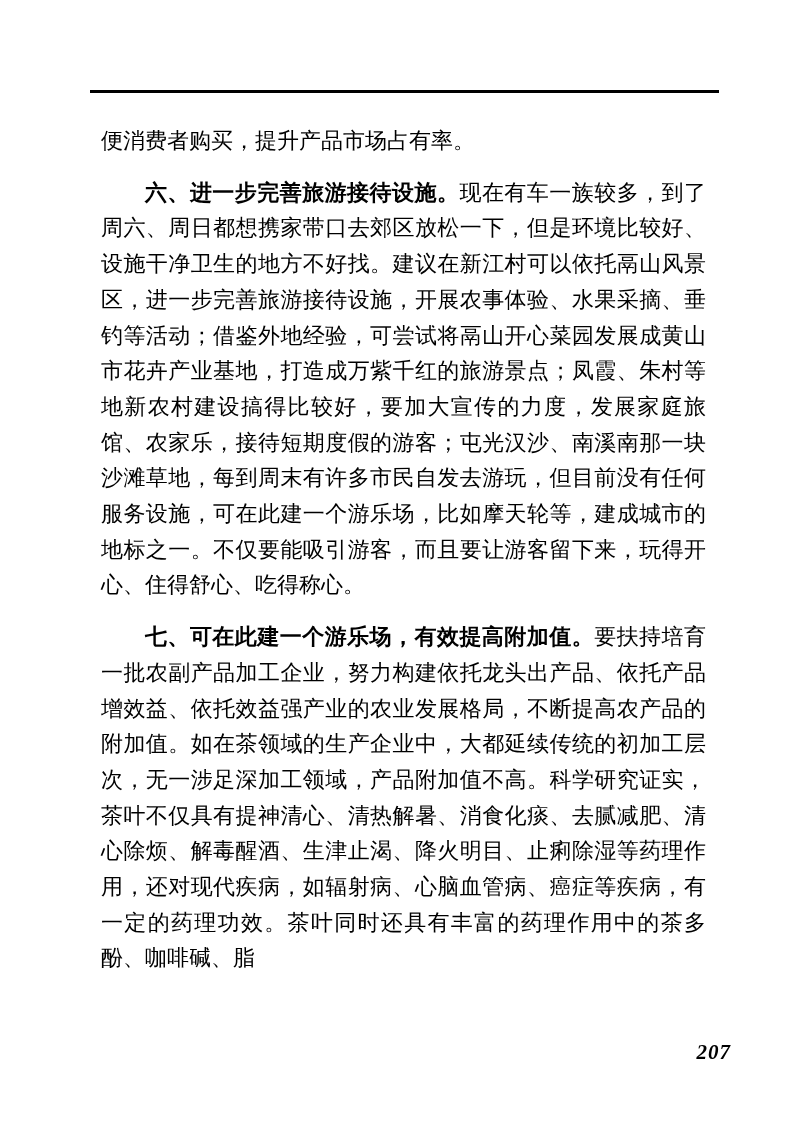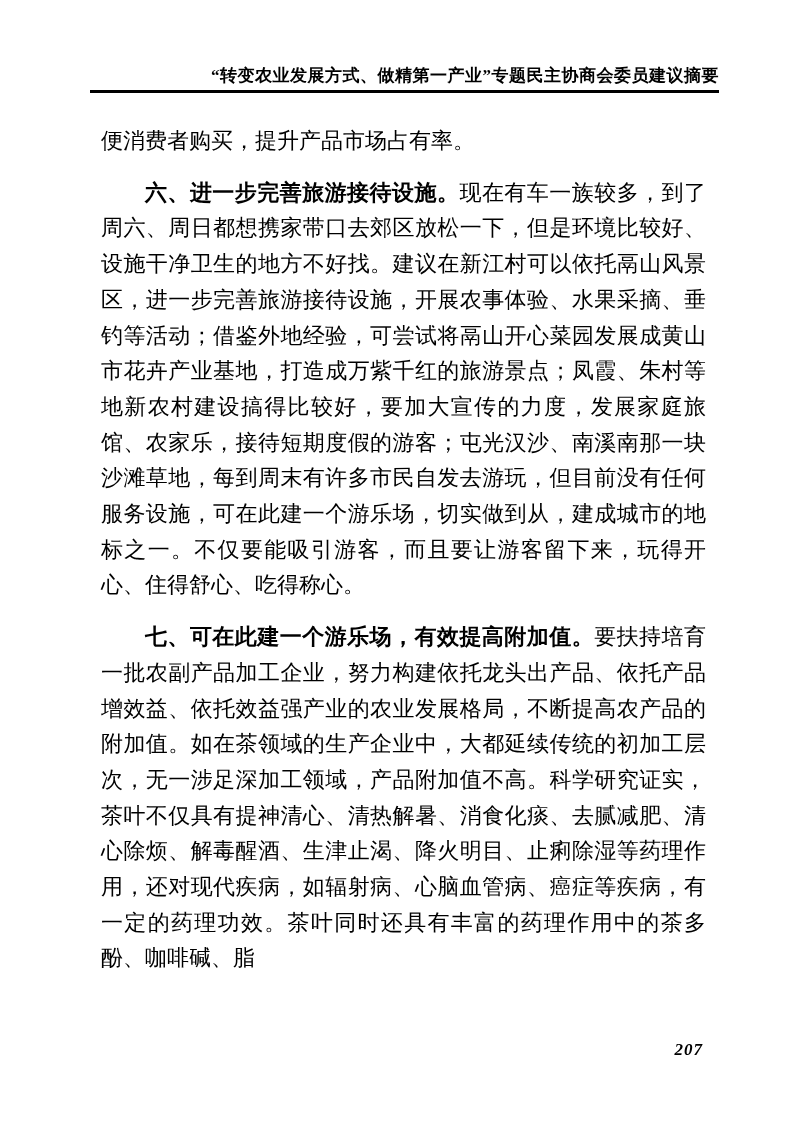--- a/index.html
+++ b/index.html
@@ -52,42 +52,41 @@
   }
   .para.indent {
     text-indent: 44px;
   }
   .para b {
     font-weight: bold;
   }
   .page-number {
     position: absolute;
     top: 1040px;
-    right: 100px;
-    font-size: 17px;
+    right: 72px;
+    font-size: 21px;
     font-weight: bold;
     font-style: italic;
     letter-spacing: 1px;
   }
 </style>
 </head>
 <body>
 
 <div class="page">
 
-  <div class="running-head">“转变农业发展方式、做精第一产业”专题民主协商会委员建议摘要</div>
 
   <div class="head-rule"></div>
 
   <div class="content">
 
     <p class="para">便消费者购买，提升产品市场占有率。</p>
 
 
-    <p class="para indent"><b>六、进一步完善旅游接待设施。</b><span>现在有车一族较多，到了周六、周日都想携家带口去郊区放松一下，但是环境比较好、设施干净卫生的地方不好找。建议在新江村可以依托鬲山风景区，进一步完善旅游接待设施，开展农事体验、水果采摘、垂钓等活动；借鉴外地经验，可尝试将鬲山开心菜园发展成黄山市花卉产业基地，打造成万紫千红的旅游景点；凤霞、朱村等地新农村建设搞得比较好，要加大宣传的力度，发展家庭旅馆、农家乐，接待短期度假的游客；屯光汉沙、南溪南那一块沙滩草地，每到周末有许多市民自发去游玩，但目前没有任何服务设施，可在此建一个游乐场，切实做到从，建成城市的地标之一。不仅要能吸引游客，而且要让游客留下来，玩得开心、住得舒心、吃得称心。</span></p>
+    <p class="para indent"><b>六、进一步完善旅游接待设施。</b><span>现在有车一族较多，到了周六、周日都想携家带口去郊区放松一下，但是环境比较好、设施干净卫生的地方不好找。建议在新江村可以依托鬲山风景区，进一步完善旅游接待设施，开展农事体验、水果采摘、垂钓等活动；借鉴外地经验，可尝试将鬲山开心菜园发展成黄山市花卉产业基地，打造成万紫千红的旅游景点；凤霞、朱村等地新农村建设搞得比较好，要加大宣传的力度，发展家庭旅馆、农家乐，接待短期度假的游客；屯光汉沙、南溪南那一块沙滩草地，每到周末有许多市民自发去游玩，但目前没有任何服务设施，可在此建一个游乐场，比如摩天轮等，建成城市的地标之一。不仅要能吸引游客，而且要让游客留下来，玩得开心、住得舒心、吃得称心。</span></p>
 
     <p class="para indent"><b>七、可在此建一个游乐场，有效提高附加值。</b><span>要扶持培育一批农副产品加工企业，努力构建依托龙头出产品、依托产品增效益、依托效益强产业的农业发展格局，不断提高农产品的附加值。如在茶领域的生产企业中，大都延续传统的初加工层次，无一涉足深加工领域，产品附加值不高。科学研究证实，茶叶不仅具有提神清心、清热解暑、消食化痰、去腻减肥、清心除烦、解毒醒酒、生津止渴、降火明目、止痢除湿等药理作用，还对现代疾病，如辐射病、心脑血管病、癌症等疾病，有一定的药理功效。茶叶同时还具有丰富的药理作用中的茶多酚、咖啡碱、脂</span></p>
 
   </div>
 
   <div class="page-number">207</div>
 
 </div>
 
 </body></html>

